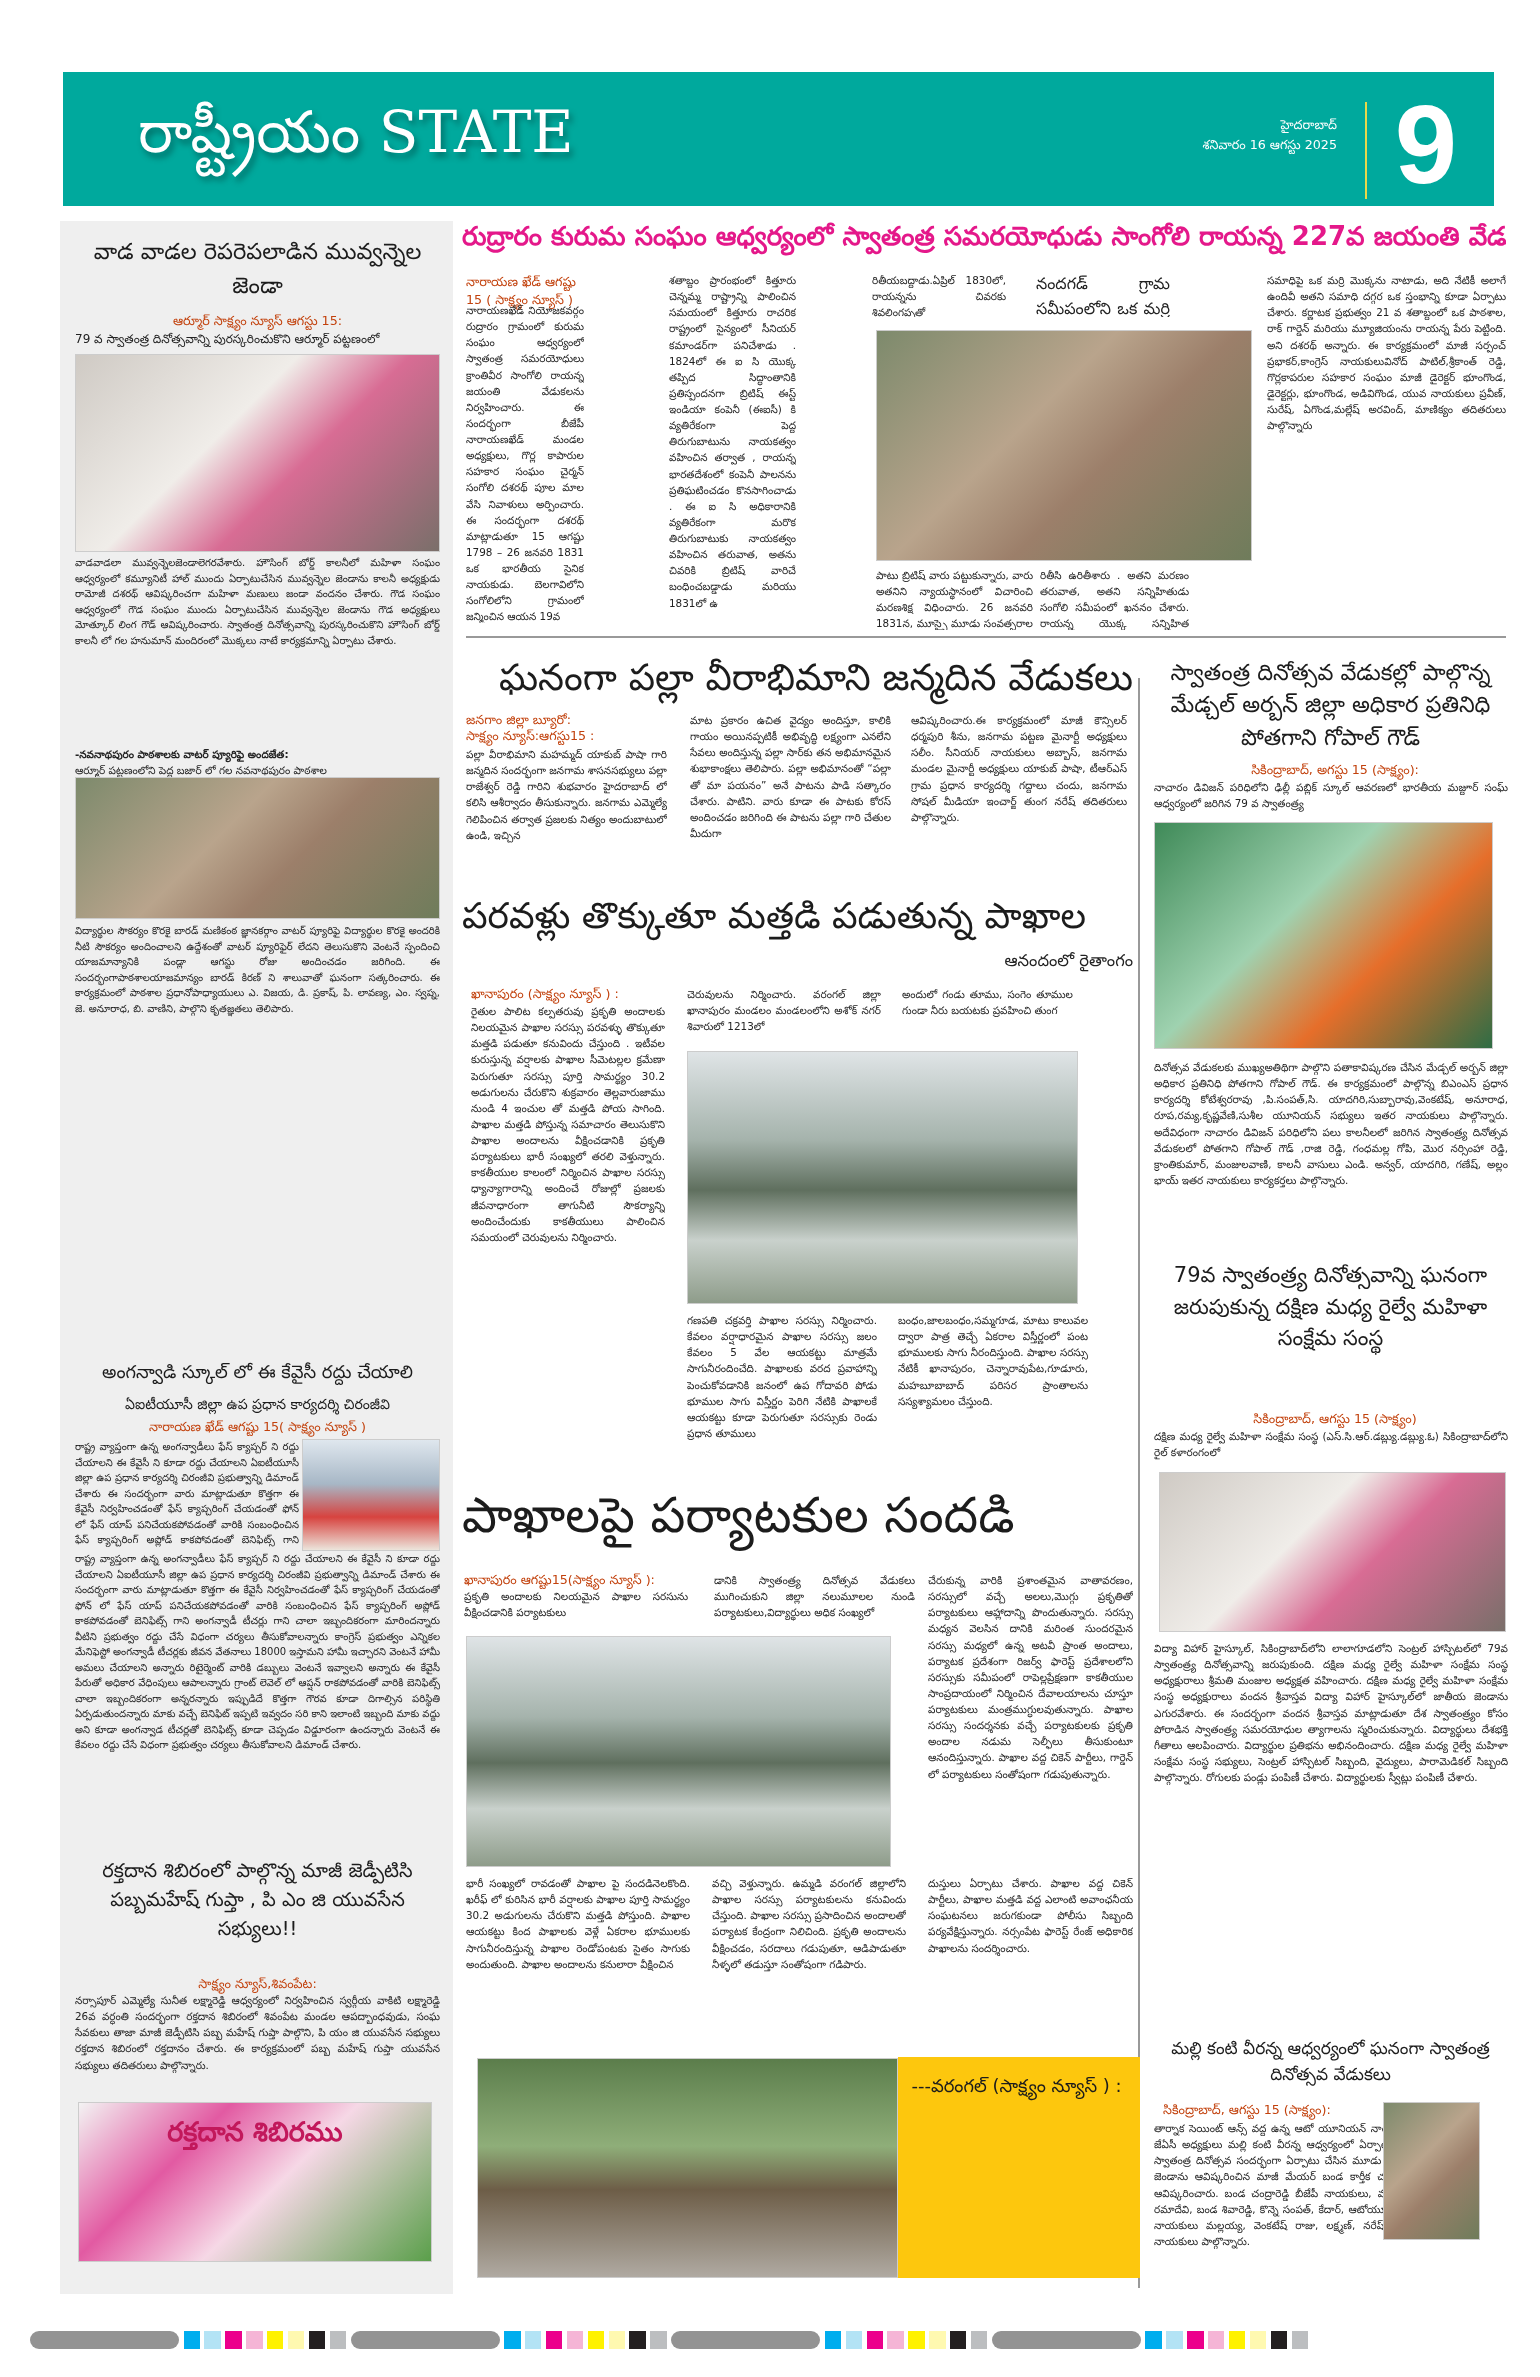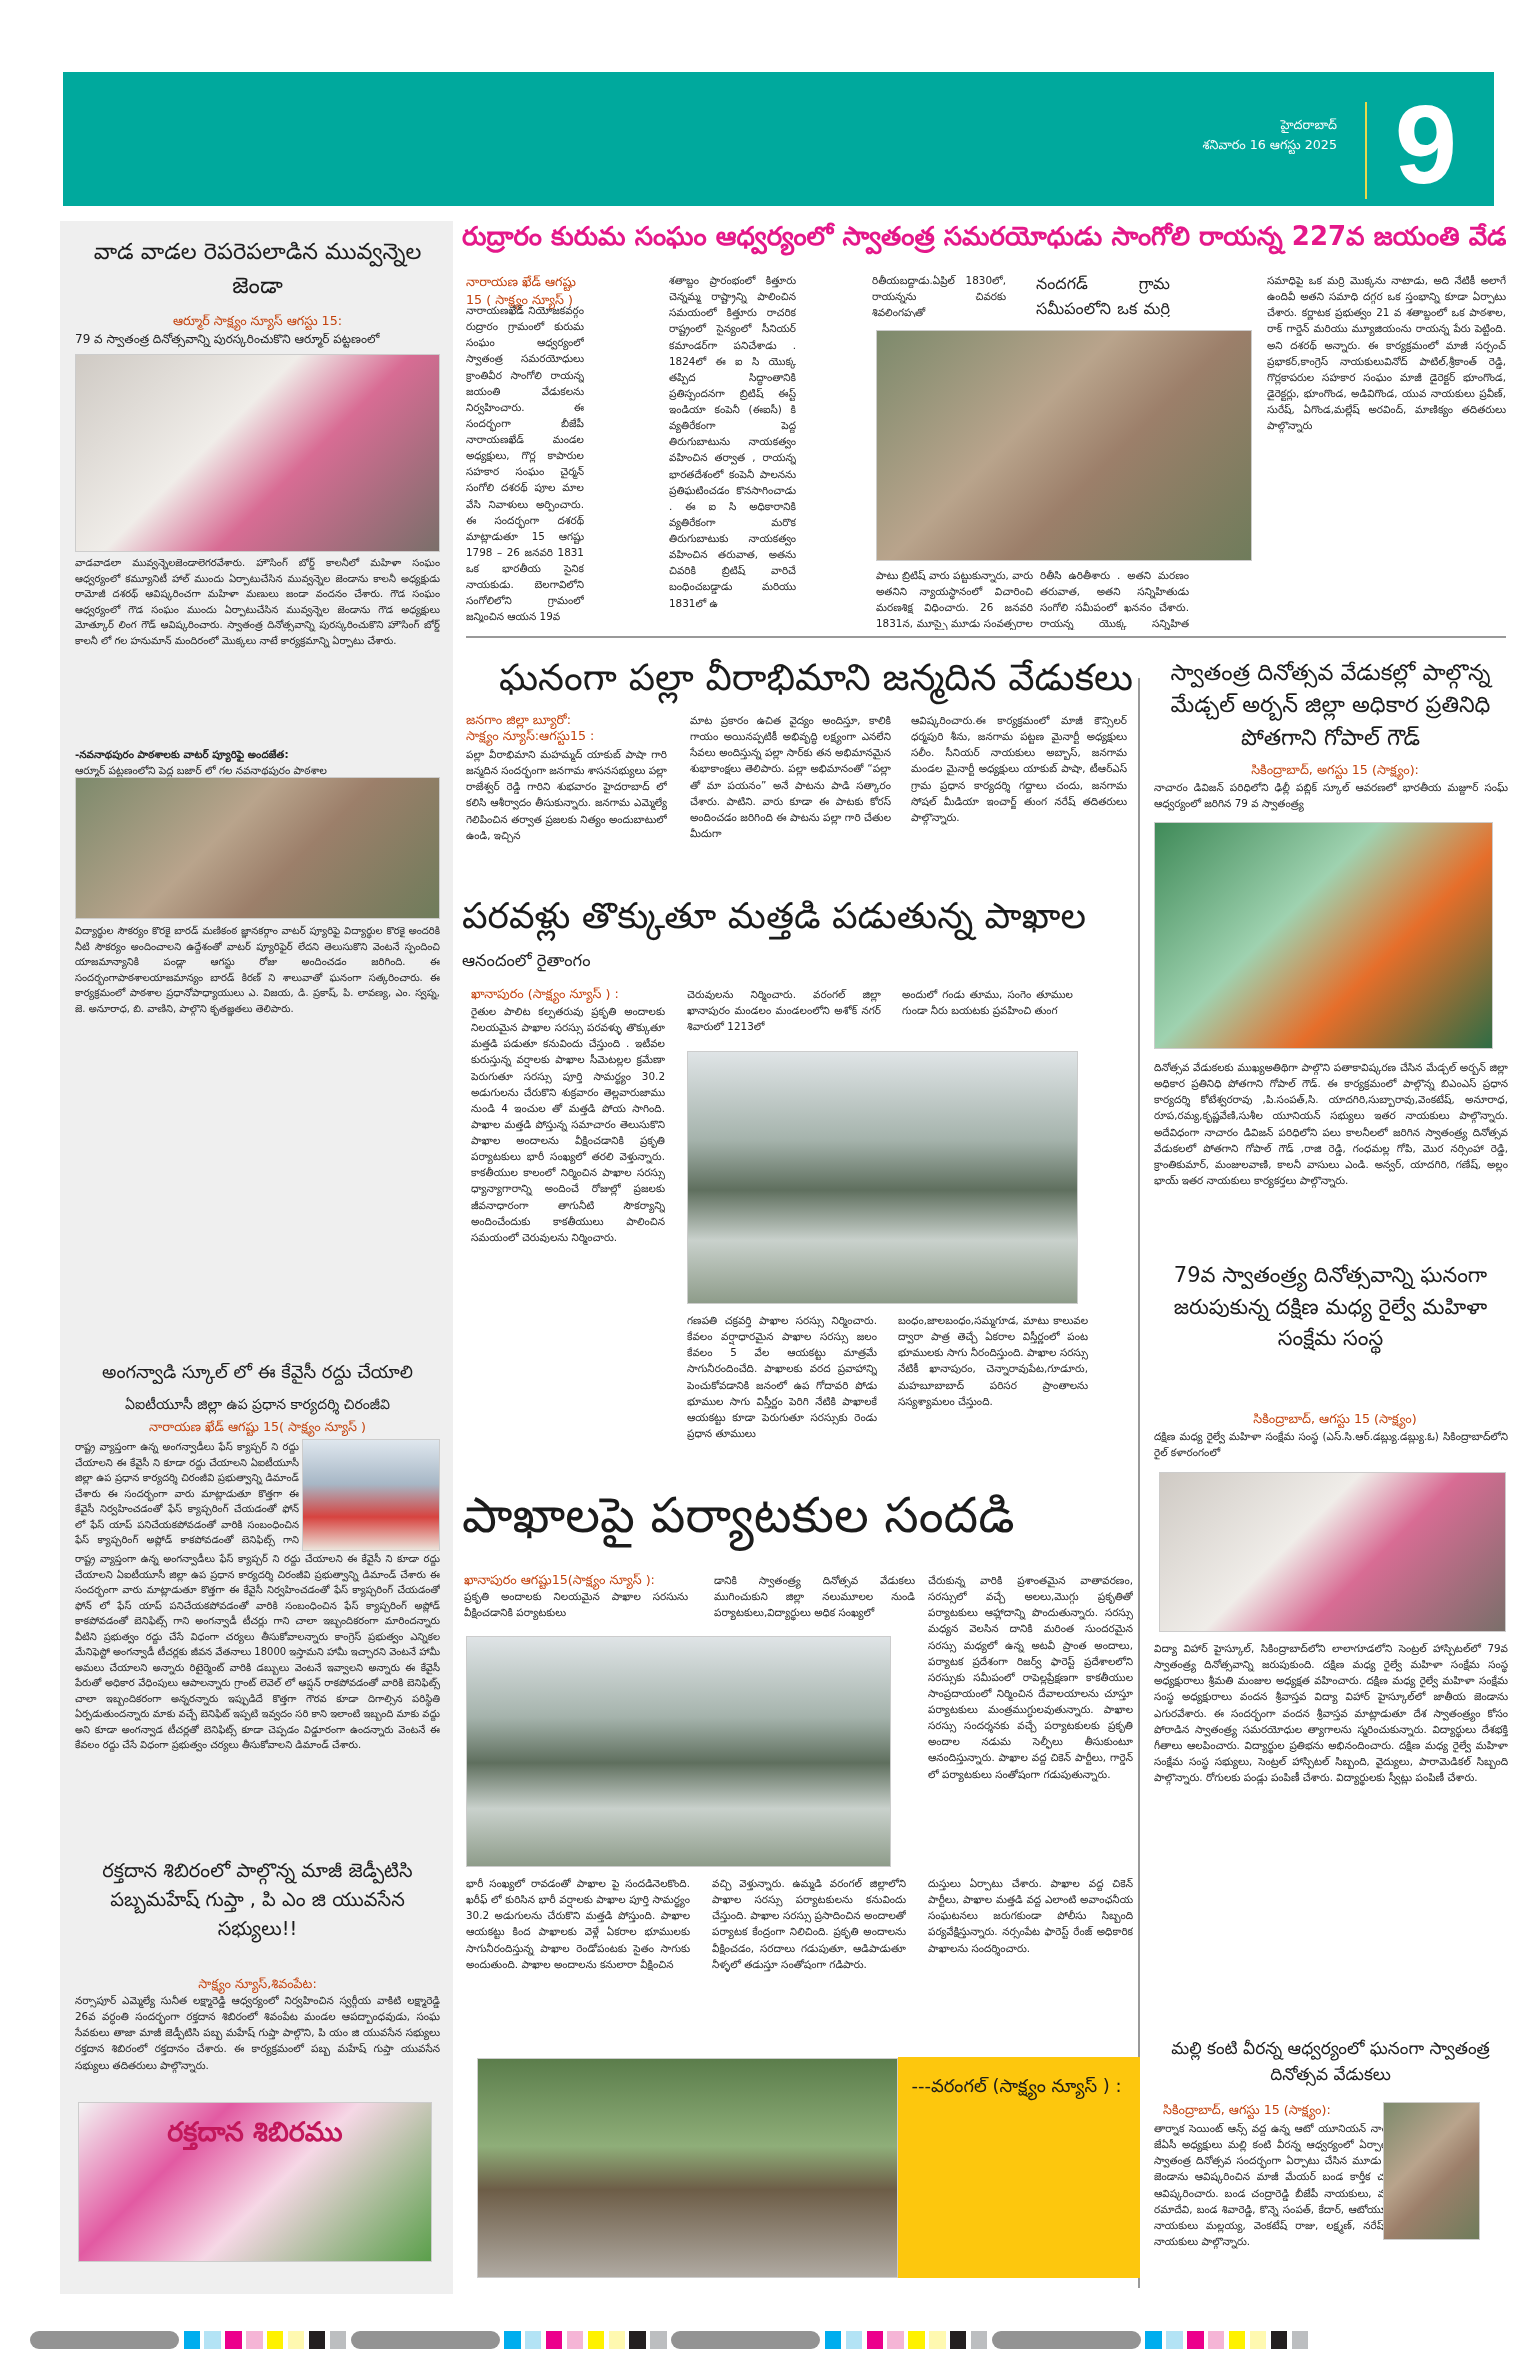--- a/index.html
+++ b/index.html
@@ -27,20 +27,21 @@
 .rule{background:#999}
 .yellowbox{background:#fdc70d;color:#1c1c1c;font-size:23px;line-height:1.55;padding:21px 22.4px}
 .cmyk{left:30px;top:2331px;width:1484px;height:18px;display:flex;gap:4.5px;align-items:center}
 .cmyk span{height:18px;display:block}
 </style>
 </head>
 <body>
 
 <div class="abs masthead">
   <div class="banner">
+    <div class="section-title">రాష్ట్రీయం STATE</div>
     <div class="dateline">
       <div>హైదరాబాద్</div>
       <div>శనివారం 16 ఆగస్టు 2025</div>
     </div>
     <div class="pgdiv"></div>
     <div class="pagenum">9</div>
   </div>
 </div>
 
 <div class="abs leftcol"></div>
@@ -83,21 +84,21 @@
 
 <div class="abs hl" style="left:462px;top:656px;width:671px;font-size:37px;text-align:right">ఘనంగా పల్లా వీరాభిమాని జన్మదిన వేడుకలు</div>
 <div class="abs byline" style="left:466px;top:712px;width:149px">జనగాం జిల్లా బ్యూరో:</div>
 <div class="abs byline" style="left:466px;top:728px;width:149px">సాక్ష్యం న్యూస్:ఆగస్టు15 :</div>
 <div class="abs body" style="left:466px;top:746px;width:201px;height:138px;overflow:hidden;font-size:10.4px">పల్లా వీరాభిమాని మహమ్మద్ యాకుబ్ పాషా గారి జన్మదిన సందర్భంగా జనగామ శాసనసభ్యులు పల్లా రాజేశ్వర్ రెడ్డి గారిని శుభవారం హైదరాబాద్ లో కలిసి ఆశీర్వాదం తీసుకున్నారు. జనగామ ఎమ్మెల్యే గెలిపించిన తర్వాత ప్రజలకు నిత్యం అందుబాటులో ఉండి, ఇచ్చిన</div>
 <div class="abs body" style="left:690px;top:712px;width:201px;height:171px;overflow:hidden;font-size:10.4px">మాట ప్రకారం ఉచిత వైద్యం అందిస్తూ, కాలికి గాయం అయినప్పటికీ అభివృద్ధి లక్ష్యంగా ఎనలేని సేవలు అందిస్తున్న పల్లా సార్‌కు తన అభిమానమైన శుభాకాంక్షలు తెలిపారు. పల్లా అభిమానంతో “పల్లా తో మా పయనం” అనే పాటను పాడి సత్కారం చేశారు. పాటిని. వారు కూడా ఈ పాటకు కోరస్ అందించడం జరిగింది ఈ పాటను పల్లా గారి చేతుల మీదుగా</div>
 <div class="abs body" style="left:911px;top:712px;width:216px;height:171px;overflow:hidden;font-size:10.4px">ఆవిష్కరించారు.ఈ కార్యక్రమంలో మాజీ కౌన్సిలర్ ధర్మపురి శీను, జనగామ పట్టణ మైనార్టీ అధ్యక్షులు సలీం. సీనియర్ నాయకులు అబ్బాస్, జనగామ మండల మైనార్టీ అధ్యక్షులు యాకుబ్ పాషా, టీఆర్ఎస్ గ్రామ ప్రధాన కార్యదర్శి గద్దాలు చందు, జనగామ సోషల్ మీడియా ఇంచార్జ్ తుంగ నరేష్ తదితరులు పాల్గొన్నారు.</div>
 <div class="abs rule" style="left:1138px;top:678px;width:1.5px;height:1610px"></div>
 
 <div class="abs hl" style="left:462px;top:895px;width:671px;font-size:36px;text-align:left">పరవళ్లు తొక్కుతూ మత్తడి పడుతున్న పాఖాల</div>
-<div class="abs" style="left:462px;top:951px;width:671px;text-align:left;font-size:16.4px">ఆనందంలో రైతాంగం</div>
+<div class="abs" style="left:462px;top:951px;width:671px;text-align:right;font-size:16.4px">ఆనందంలో రైతాంగం</div>
 <div class="abs byline" style="left:471px;top:986px;width:194px">ఖానాపురం (సాక్ష్యం న్యూస్ ) :</div>
 <div class="abs body" style="left:471px;top:1003px;width:194px;height:455px;overflow:hidden;font-size:10.4px">రైతుల పాలిట కల్పతరువు ప్రకృతి అందాలకు నిలయమైన పాఖాల సరస్సు పరవళ్ళు తొక్కుతూ మత్తడి పడుతూ కనువిందు చేస్తుంది . ఇటీవల కురుస్తున్న వర్షాలకు పాఖాల సీమెటల్లల క్రమేణా పెరుగుతూ సరస్సు పూర్తి సామర్థ్యం 30.2 అడుగులను చేరుకొని శుక్రవారం తెల్లవారుజాము నుండి 4 ఇంచుల తో మత్తడి పోయ సాగింది. పాఖాల మత్తడి పోస్తున్న సమాచారం తెలుసుకొని పాఖాల అందాలను వీక్షించడానికి ప్రకృతి పర్యాటకులు భారీ సంఖ్యలో తరలి వెళ్తున్నారు. కాకతీయుల కాలంలో నిర్మించిన పాఖాల సరస్సు ధ్యాన్యాగారాన్ని అందించే రోజుల్లో ప్రజలకు జీవనాధారంగా తాగునీటి సౌకర్యాన్ని అందించేందుకు కాకతీయులు పాలించిన సమయంలో చెరువులను నిర్మించారు.</div>
 <div class="abs body" style="left:687px;top:986px;width:194px;height:52px;overflow:hidden;font-size:10.4px">చెరువులను నిర్మించారు. వరంగల్ జిల్లా ఖానాపురం మండలం మండలంలోని అశోక్ నగర్ శివారులో 1213లో</div>
 <div class="abs body" style="left:902px;top:986px;width:171px;height:52px;overflow:hidden;font-size:10.4px">అందులో గండు తూము, సంగెం తూముల గుండా నీరు బయటకు ప్రవహించి తుంగ</div>
 <div class="abs photo water" style="left:687px;top:1051px;width:391px;height:253px"></div>
 <div class="abs body" style="left:687px;top:1312px;width:190px;height:149px;overflow:hidden;font-size:10.4px">గణపతి చక్రవర్తి పాఖాల సరస్సు నిర్మించారు. కేవలం వర్షాధారమైన పాఖాల సరస్సు జలం కేవలం 5 వేల ఆయకట్టు మాత్రమే సాగునీరందించేది. పాఖాలకు వరద ప్రవాహాన్ని పెంచుకోవడానికి జనంలో ఉప గోదావరి పోడు భూముల సాగు విస్తీర్ణం పెరిగి నేటికి పాఖాలకే ఆయకట్టు కూడా పెరుగుతూ సరస్సుకు రెండు ప్రధాన తూములు</div>
 <div class="abs body" style="left:898px;top:1312px;width:190px;height:149px;overflow:hidden;font-size:10.4px">బంధం,జాలబంధం,సమ్మగూడ, మాటు కాలువల ద్వారా పాత్ర తెచ్చే ఏకరాల విస్తీర్ణంలో పంట భూములకు సాగు నీరందిస్తుంది. పాఖాల సరస్సు నేటికీ ఖానాపురం, చెన్నారావుపేట,గూడూరు, మహబూబాబాద్ పరిసర ప్రాంతాలను సస్యశ్యామలం చేస్తుంది.</div>
 
 <div class="abs" style="left:462px;top:1487px;width:671px;font-size:49px;font-family:'DejaVu Serif',serif;color:#1c1c1c">పాఖాలపై పర్యాటకుల సందడి</div>
 <div class="abs byline" style="left:464px;top:1572px;width:224px">ఖానాపురం ఆగష్టు15(సాక్ష్యం న్యూస్ ):</div>

